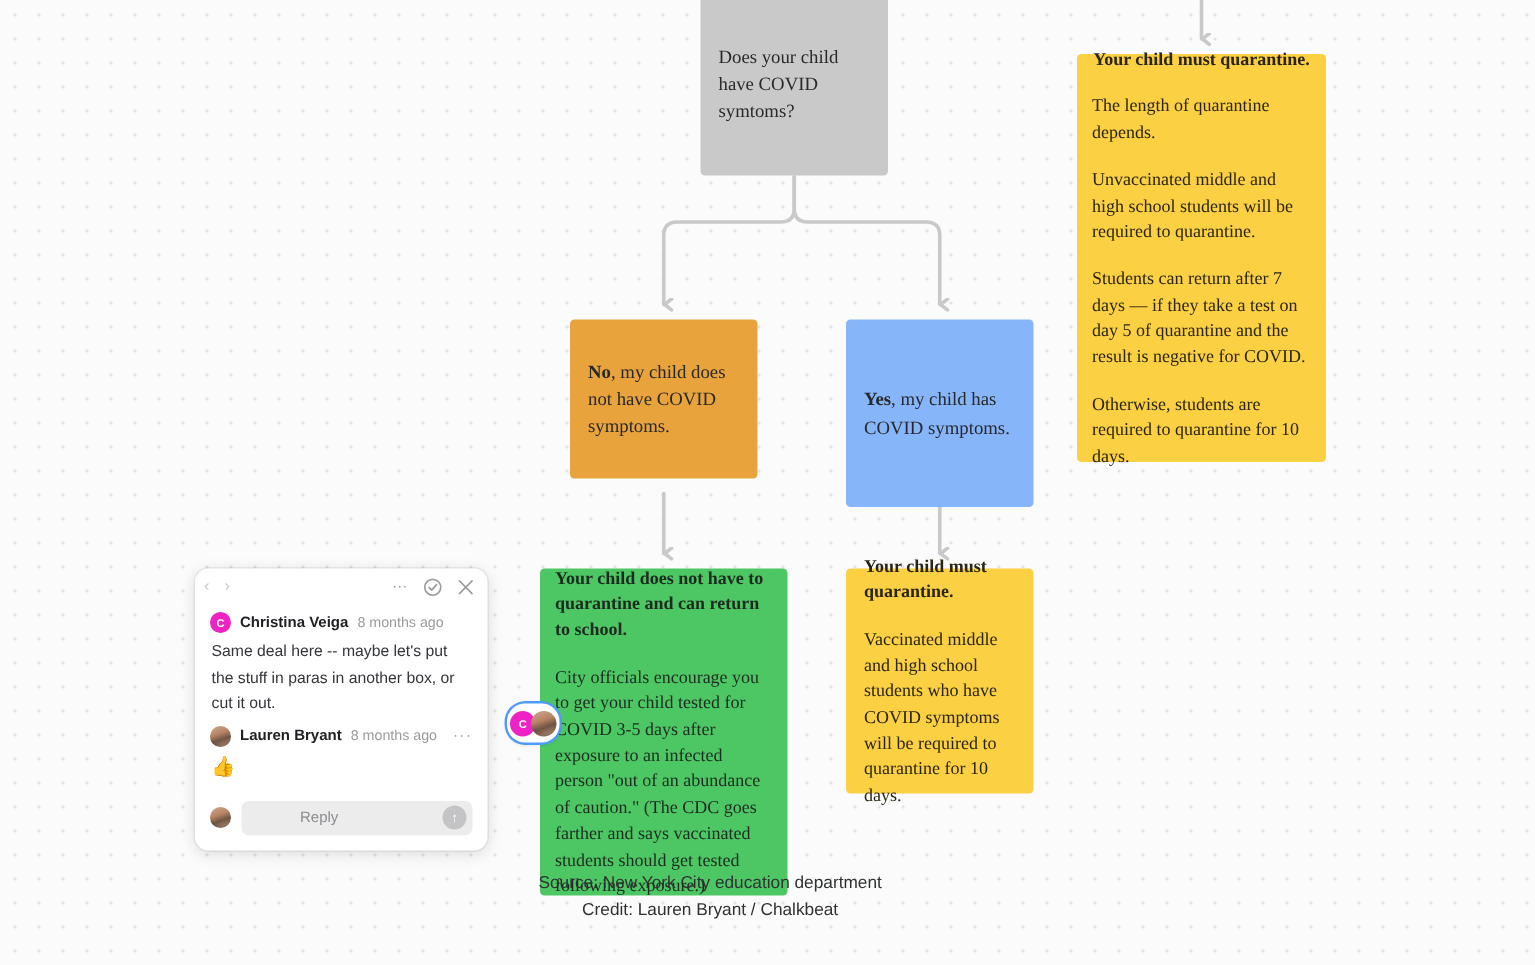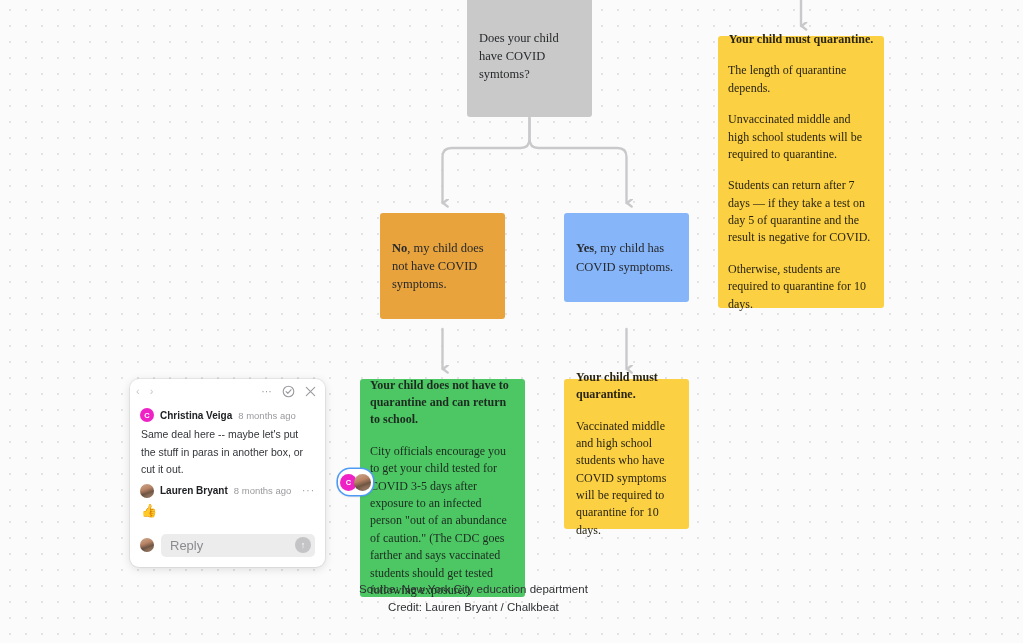--- a/index.html
+++ b/index.html
@@ -18,21 +18,21 @@
 
   .node{position:absolute;box-sizing:border-box;border-radius:3px;
         display:flex;flex-direction:column;align-items:center;justify-content:center;
         text-align:left;padding:10px 12px;line-height:1.45;font-family:Liberation Serif, serif;}
   .node p{margin:0;}
   .node p + p{margin-top:14px;}
   .node b{font-weight:bold;}
 
   #node-question{left:467px;top:-5px;width:125px;height:122px;background:#c9c9c9;font-size:12.5px;color:#27292b;}
   #node-no{left:380px;top:213px;width:125px;height:106px;background:#e8a33d;font-size:12.5px;color:#27292b;}
-  #node-yes{left:564px;top:213px;width:125px;height:89px;background:#86b5fa;font-size:12.5px;color:#27292b;}
+  #node-yes{left:564px;top:213px;width:125px;height:125px;background:#86b5fa;font-size:12.5px;color:#27292b;}
   #node-green{left:360px;top:379px;width:165px;height:218px;background:#4cc764;font-size:12px;color:#1d2a20;padding:12px 10px;}
   #node-yellow-small{left:564px;top:379px;width:125px;height:150px;background:#fcd043;font-size:12px;color:#2a2512;}
   #node-yellow-large{left:718px;top:36px;width:166px;height:272px;background:#fcd043;font-size:12px;color:#2a2512;padding:12px 10px;}
 
   #node-green .hd,#node-yellow-small .hd,#node-yellow-large .hd{font-weight:bold;}
 
   .caption{position:absolute;left:359px;top:581px;font-size:11.5px;line-height:1.55;color:#2f3133;}
   .caption div{white-space:nowrap;text-align:center;}
 
   
@@ -52,21 +52,21 @@
   .av-photo{background:linear-gradient(160deg,#cfa98e 0%,#b88465 38%,#6f5544 62%,#caa487 100%);
             box-shadow:inset 0 -3px 3px -2px rgba(0,0,0,.25);}
   .nm{font-weight:bold;color:#202124;font-size:10px;}
   .tm{color:#9a9a9e;font-size:9.5px;}
   .dots{margin-left:auto;color:#9a9a9e;font-size:10px;letter-spacing:1px;}
   .cmt-text{color:#33353a;line-height:1.68;padding:1px 0 0 1px;font-size:10.5px;}
   .thumb{font-size:13px;padding:2px 0 4px 1px;}
   .reply-row{display:flex;align-items:center;gap:7px;padding:4px 10px 10px 10px;}
   .reply-box{flex:1;display:flex;align-items:center;background:#ececec;border-radius:5px;
              height:23px;padding:0 4px 0 9px;}
-  .reply-ph{color:#8b8b90;font-size:13px;}
+  .reply-ph{color:#8b8b90;font-size:10px;margin-left:30px;}
   .send{margin-left:auto;width:16px;height:16px;border-radius:50%;background:#c4c4c6;color:#fff;
         font-size:9px;display:flex;align-items:center;justify-content:center;}
 
   
   #avatar-cluster{position:absolute;left:338px;top:469px;height:22px;padding:2px;
     background:#fff;border-radius:12px;display:flex;align-items:center;
     box-shadow:0 0 0 1.6px #4e9bf5, 0 1px 3px rgba(0,0,0,.2);}
   #avatar-cluster .ca{width:17px;height:17px;border-radius:50%;}
   #avatar-cluster .ca+.ca{margin-left:-3px;}
 </style>

